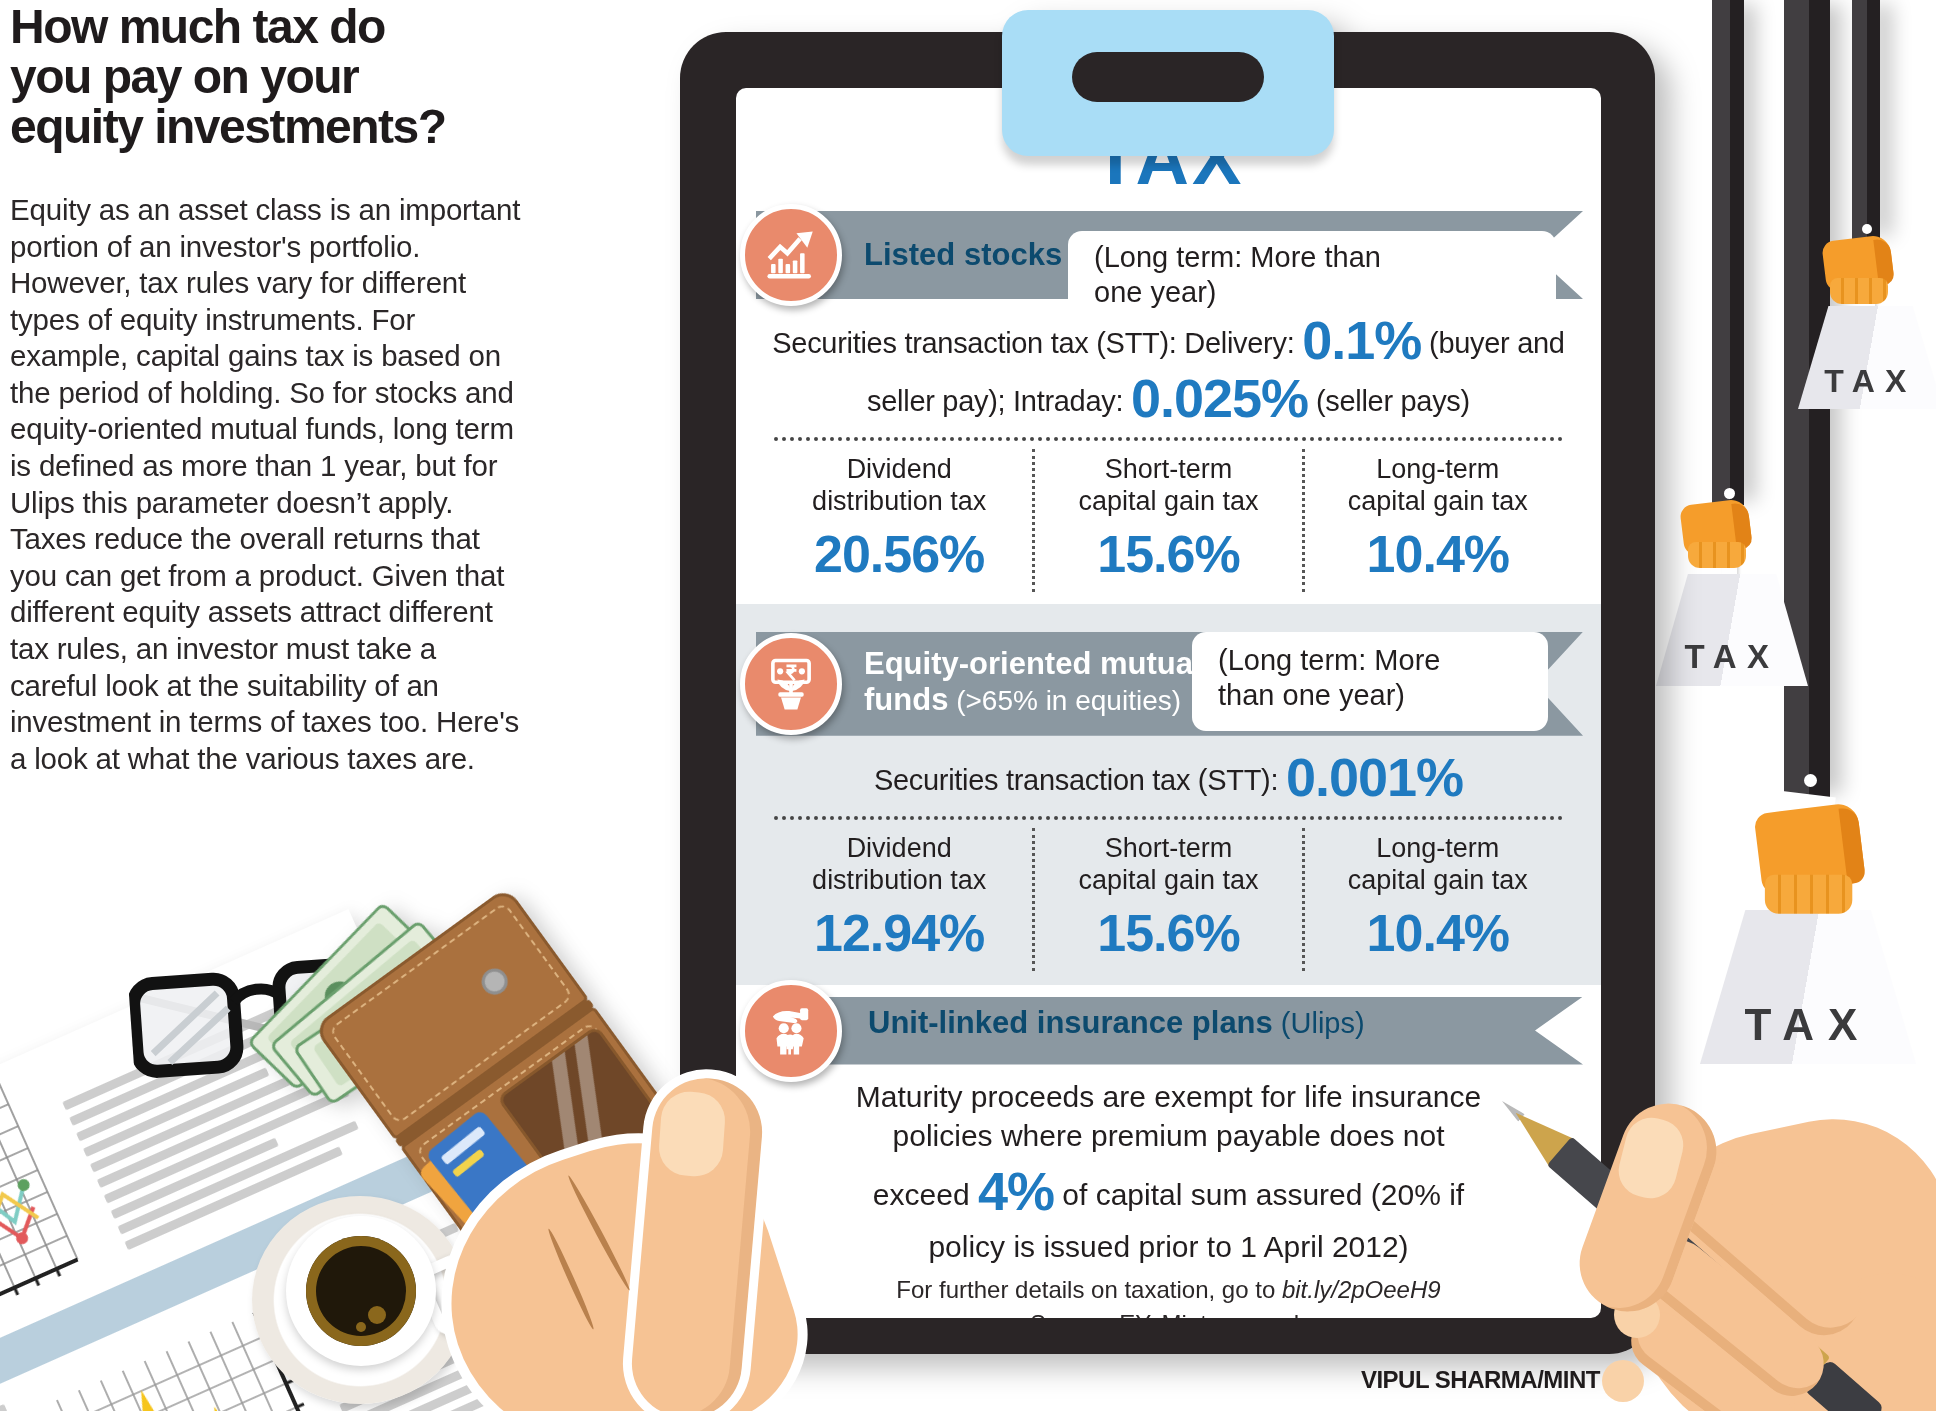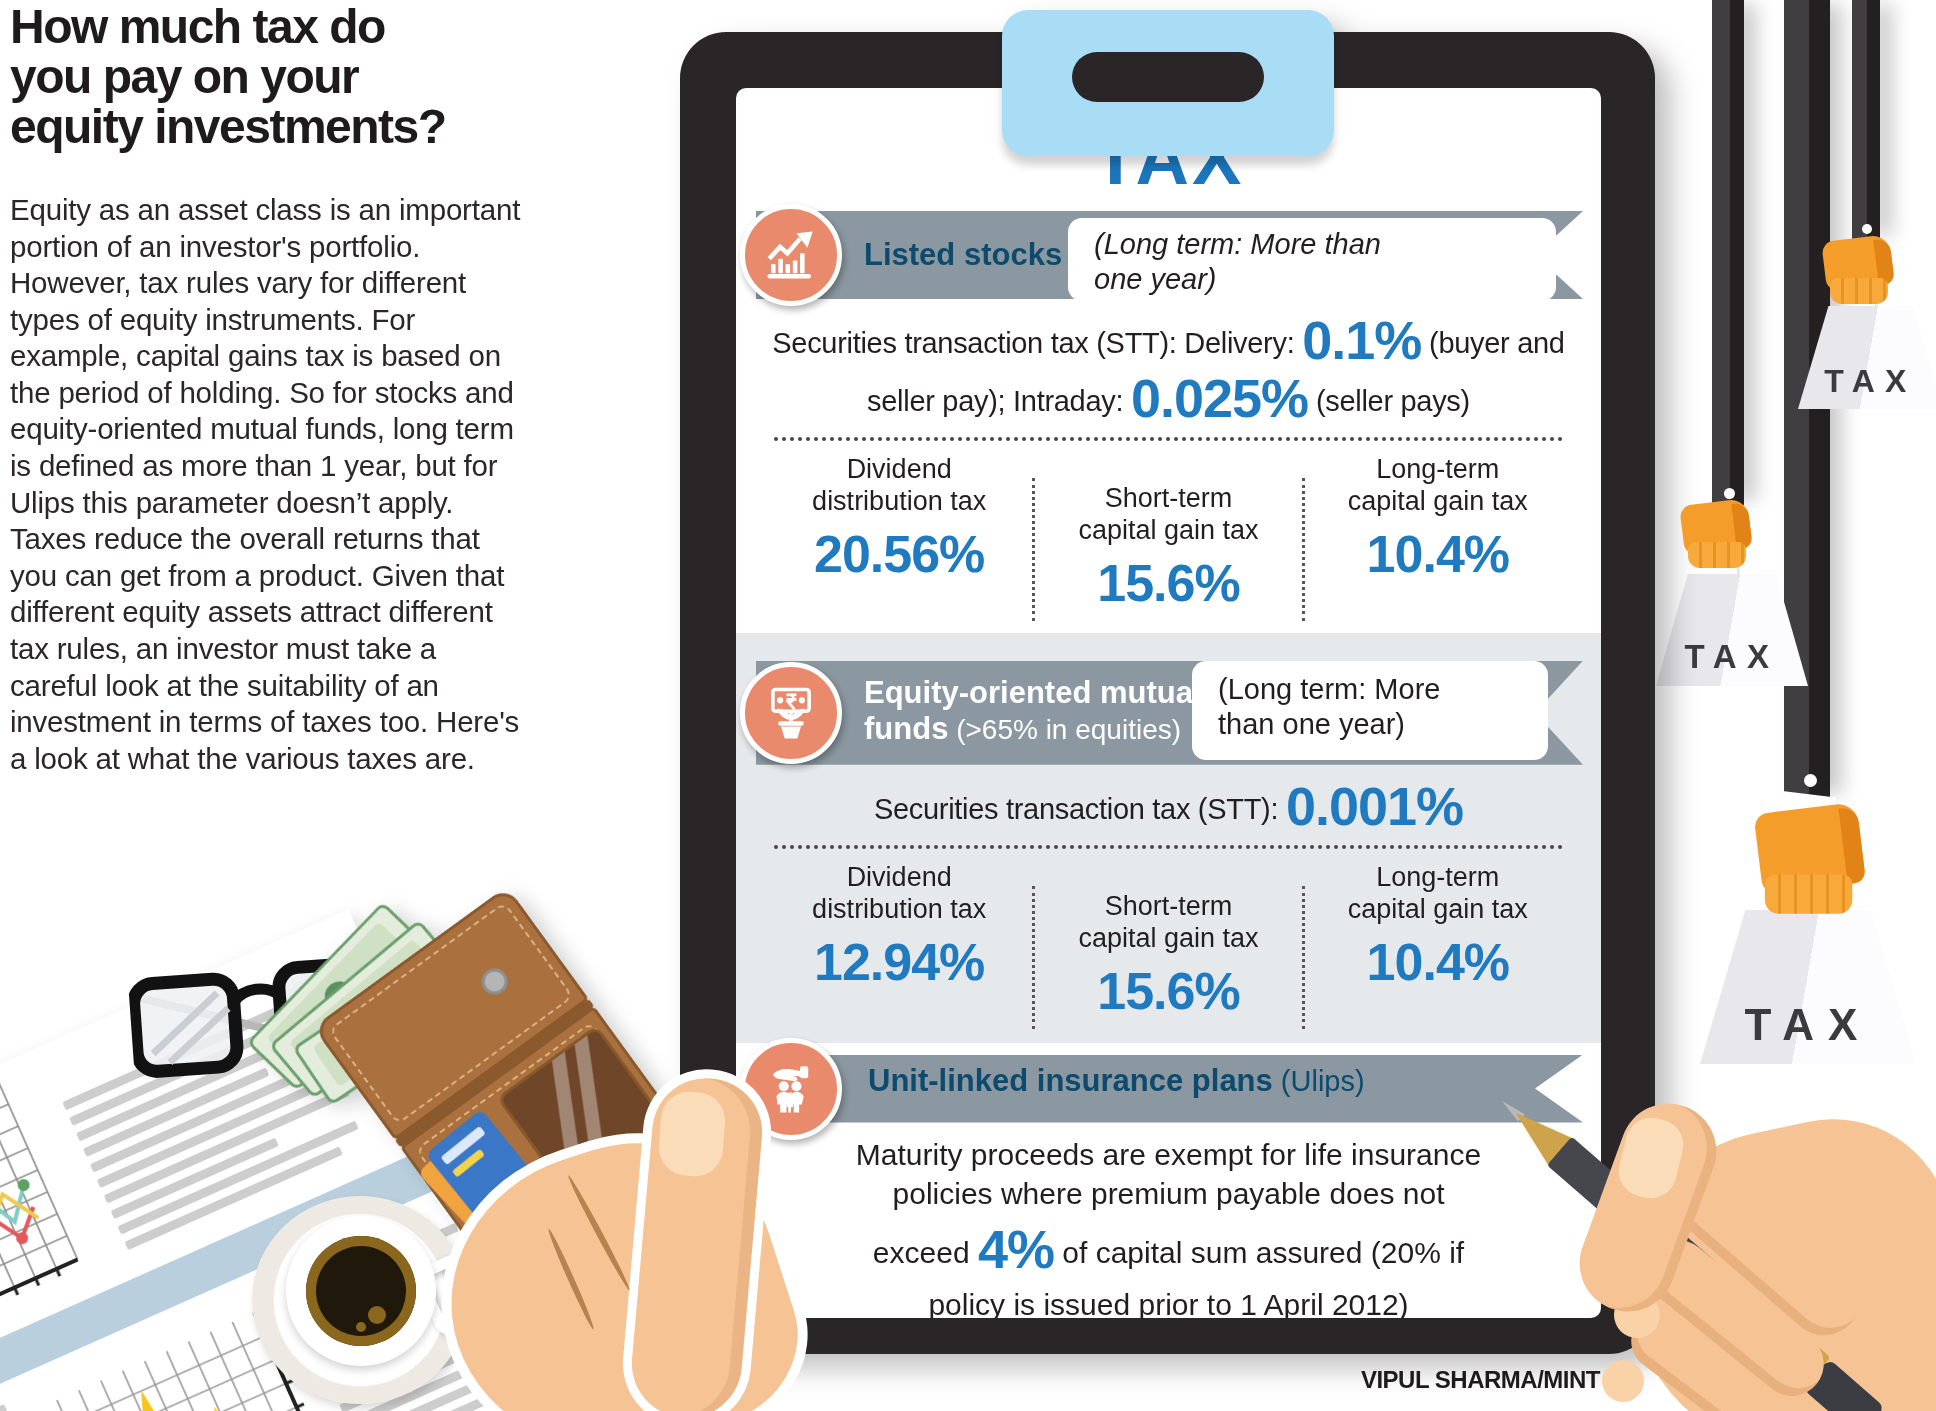--- a/index.html
+++ b/index.html
@@ -62,32 +62,32 @@
   .banner-heading2 {
     position:absolute; left:108px; top:14px; z-index:2; width:350px; color:#ffffff;
     font-size:31px; line-height:1.18;
   }
   .banner-heading2 .b { font-weight:bold; }
   .banner-heading2 .note { font-weight:normal; font-size:28px; }
   .term-box {
     position:absolute; z-index:2; background:#ffffff; border-radius:14px;
     font-size:29px; line-height:1.2; color:#221e1f;
   }
-  .term-box.one { left:312px; top:7px; width:462px; height:74px; padding:9px 0 0 26px;font-style:italic; }
+  .term-box.one { left:312px; top:20px; width:462px; height:74px; padding:9px 0 0 26px; }
   .term-box.two { left:436px; top:0; width:330px; height:88px; padding:11px 0 0 26px; }
   
   .stt { text-align:center; margin-top:14px; font-size:29px; line-height:55px; letter-spacing:-0.3px; }
   .stt-big {
     font-size:54px; font-weight:bold; color:#1f7ac0;
     letter-spacing:-1px; vertical-align:-6px;
   }
   .dotrule { border-top:4px dotted #454545; margin:8px 38px 0; height:0; }
   .cols { display:flex; margin:8px 30px 0; text-align:center; }
   .col { flex:1; padding:4px 0 8px; }
-  .col.mid { border-left:3px dotted #565656; border-right:3px dotted #565656;margin-top:29px; }
+  .col.mid { border-left:3px dotted #565656; border-right:3px dotted #565656; }
   .col-label { font-size:27px; line-height:1.2; color:#221e1f; }
   .col-value { margin-top:6px; font-size:52px; font-weight:bold; color:#1f7ac0; letter-spacing:-1px; }
   .section2 { margin-top:12px; background:#e5e9ec; padding:18px 0 14px; }
   .section3 { margin-top:12px; }
   .ulips-text {
     width:640px; margin:12px auto 0; text-align:center;
     font-size:30px; line-height:1.32; color:#221e1f;
   }
   .ulips-big { font-size:54px; font-weight:bold; color:#1f7ac0; vertical-align:-5px; letter-spacing:-1px; }
   .cb-footer { margin-top:6px; text-align:center; font-size:24px; line-height:1.42; color:#2b2728; }

